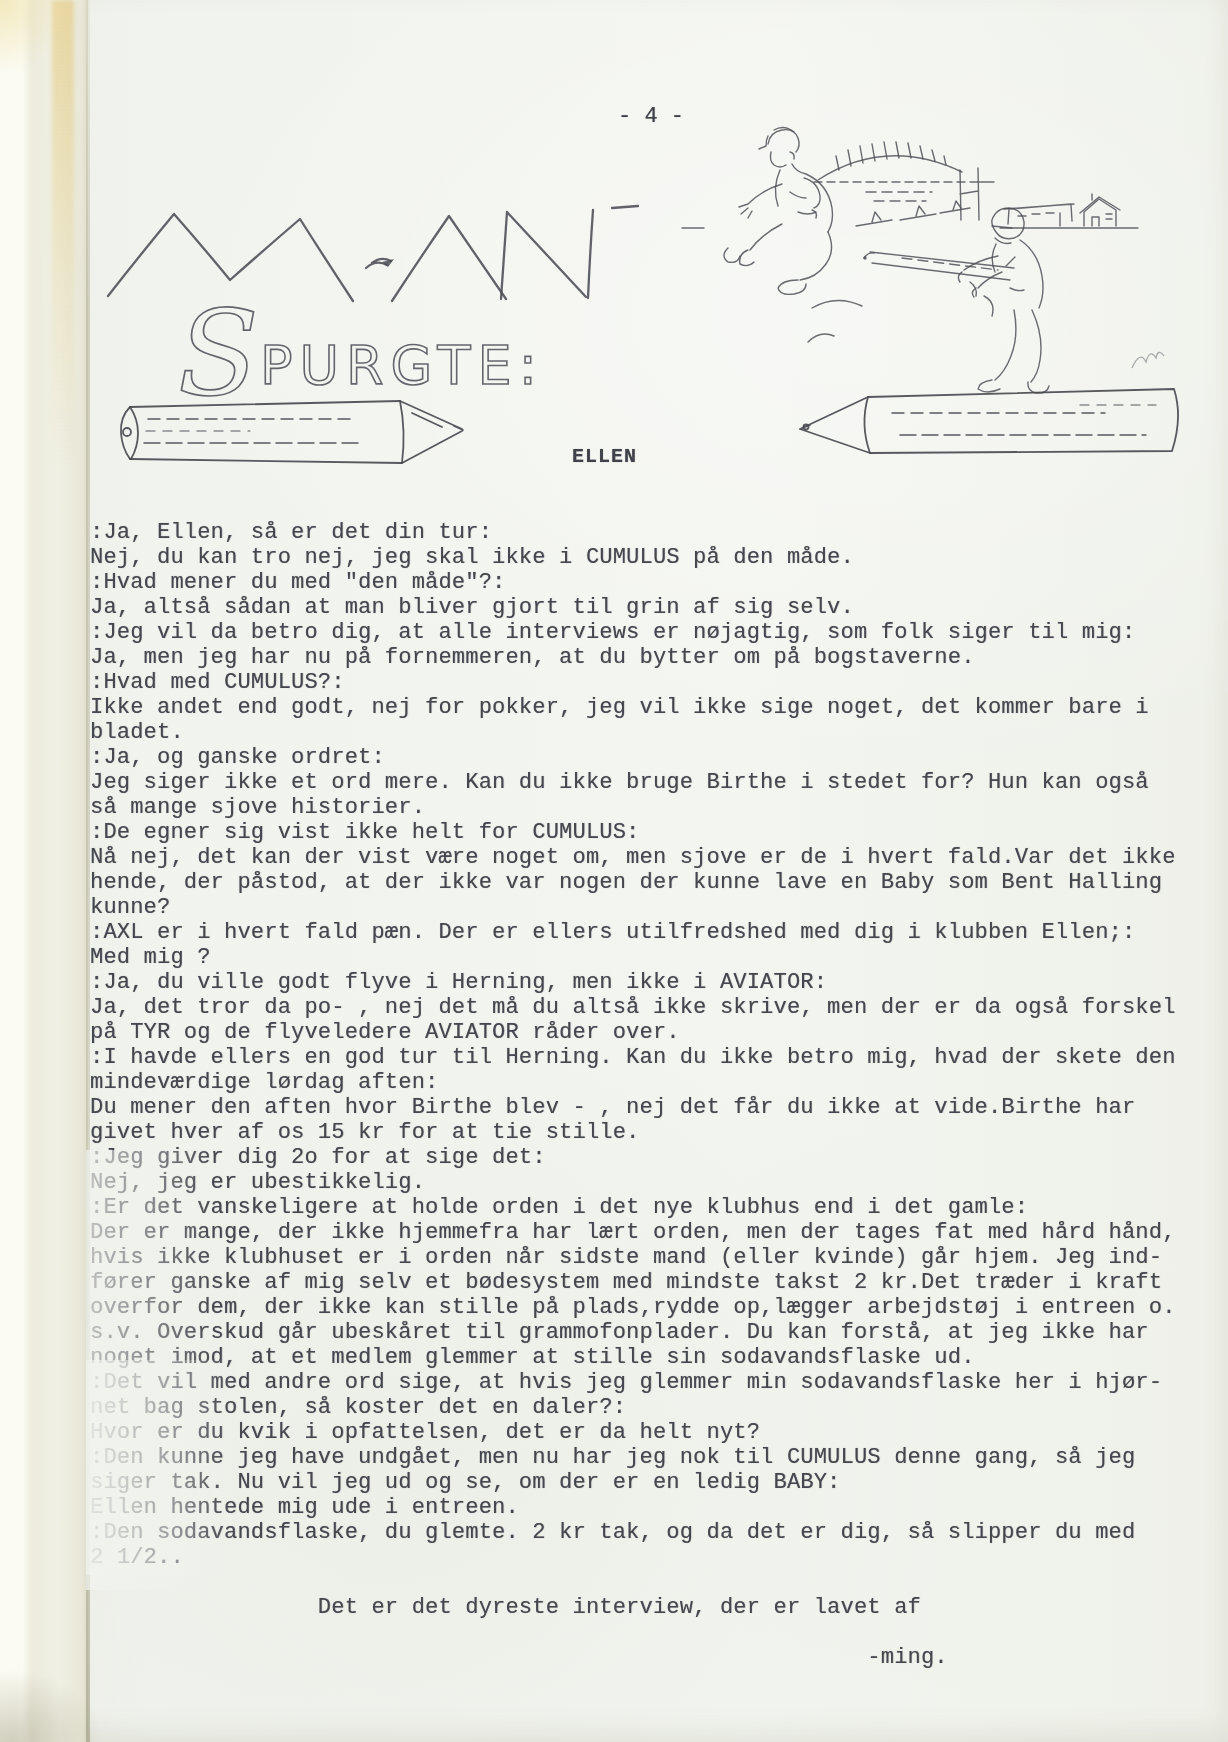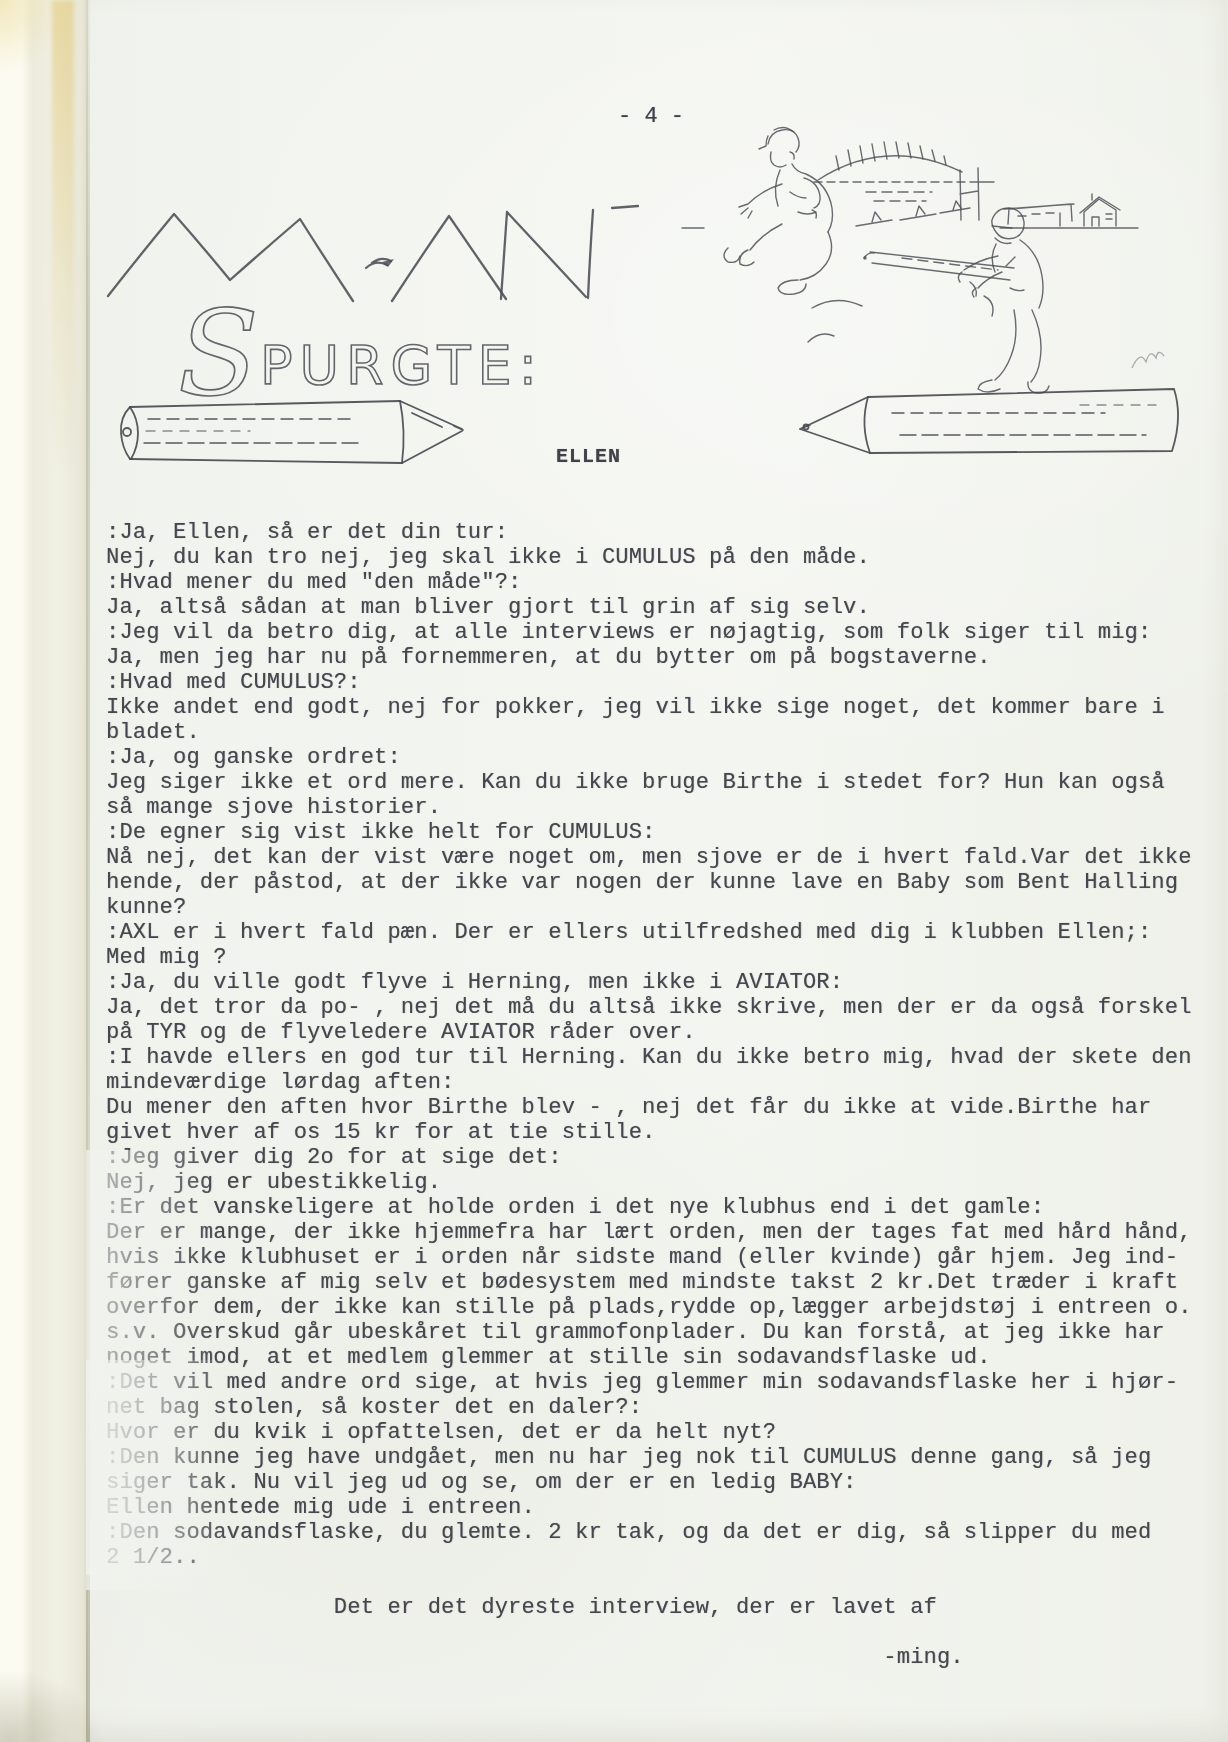--- a/index.html
+++ b/index.html
@@ -36,23 +36,23 @@
   .cartoon .dash8{stroke-dasharray:8 5;}
   .cartoon .dash10{stroke-dasharray:10 6;}
   .cartoon .fill{fill:#4f5158;stroke:none;}
   .pencils{left:100px;top:385px;}
   .pencils path,.pencils circle{stroke:#46484f;fill:none;stroke-width:1.8;stroke-linecap:round;stroke-linejoin:round;opacity:.9;}
   .pencils .sh1{stroke-dasharray:12 7;stroke-width:1.4;}
   .pencils .sh2{stroke-dasharray:16 6;stroke-width:1.4;}
   .pencils .sh3{stroke-dasharray:9 8;stroke-width:1.2;}
   .scribble{left:1126px;top:338px;}
   .scribble path{stroke:#6a6c72;fill:none;stroke-width:1.3;opacity:.55;}
-  .heading{left:556px;top:446px;font-weight:700;font-size:20px;line-height:22px;
+  .heading{left:572px;top:446px;font-weight:700;font-size:20px;line-height:22px;
     letter-spacing:1px;color:#3f4249;text-shadow:0 0 1px rgba(63,66,73,.55);filter:blur(.2px);text-align:center;}
-  .text-block{left:106px;top:520px;font-size:22px;line-height:25px;letter-spacing:.2px;
+  .text-block{left:90px;top:520px;font-size:22px;line-height:25px;letter-spacing:.2px;
     color:#45474e;white-space:pre;text-shadow:.4px .4px .8px rgba(69,71,82,.5);filter:blur(.22px);}
   .text-block div{min-height:25px;}
   .fade-a{left:86px;top:1150px;width:130px;height:440px;
     background:linear-gradient(90deg,rgba(241,243,238,.72),rgba(241,243,238,0));}
   .fade-b{left:86px;top:1360px;width:150px;height:215px;
     background:linear-gradient(90deg,rgba(241,243,238,.7),rgba(241,243,238,0));}
   .sr{position:absolute;width:1px;height:1px;overflow:hidden;clip-path:inset(50%);}
 </style>
 </head>
 <body>

